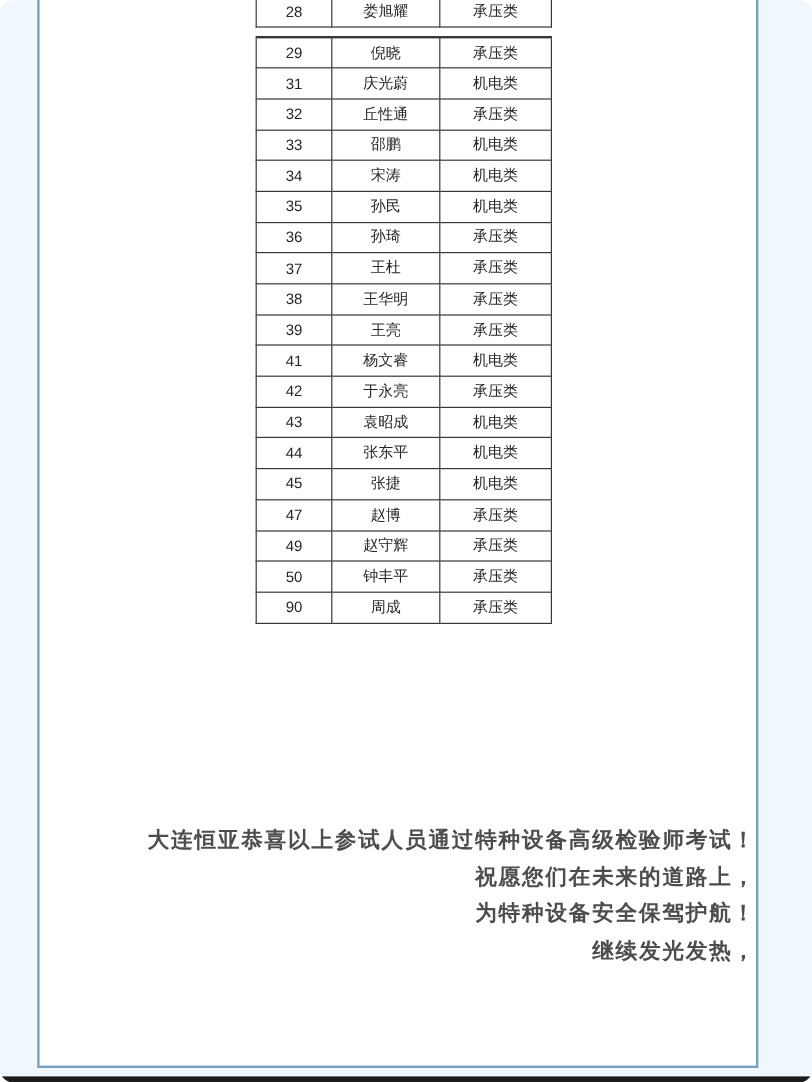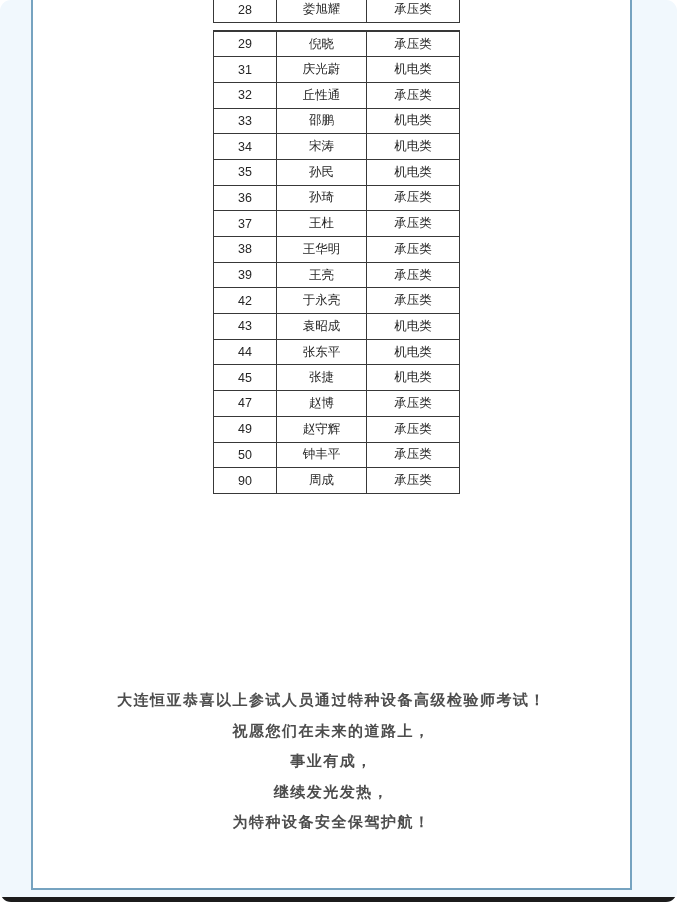--- a/index.html
+++ b/index.html
@@ -42,22 +42,22 @@
   .col-no  { width: 63px; }
   .col-nm  { width: 90px; }
   .col-cat { width: 93px; }
   #tbl-fragment { top: 14px; }
   #tbl-fragment td { height: 26px; }
   #tbl-main { top: 48px; border-top: 2px solid var(--table-border, #383838); }
   .congrats {
     position: absolute;
     top: 703px; left: 0;
     width: 100%;
-    text-align: center;
-    font-size: 15px;
+    text-align: right;
+    font-size: 18px;
     font-weight: bold;
     letter-spacing: 1.5px;
     line-height: 30.6px;
     color: var(--congrats-text, #4d4d4d);
   }
   .bottom-bar {
     position: absolute;
     left: 0; top: 897px;
     width: 677px; height: 5px;
     background: var(--bottom-bar, #1c1c1c);
@@ -148,20 +148,25 @@
             <td>承压类</td>
           </tr>
 
           <tr>
             <td>39</td>
             <td>王亮</td>
             <td>承压类</td>
           </tr>
 
 
+          <tr>
+            <td>41</td>
+            <td>杨文睿</td>
+            <td>机电类</td>
+          </tr>
 
           <tr>
             <td>42</td>
             <td>于永亮</td>
             <td>承压类</td>
           </tr>
 
           <tr>
             <td>43</td>
             <td>袁昭成</td>
@@ -208,22 +213,21 @@
         </tbody>
     </table>
 
     <div class="congrats">
 
         <div>大连恒亚恭喜以上参试人员通过特种设备高级检验师考试！</div>
 
         <div>祝愿您们在未来的道路上，</div>
 
 
-        <div>事业有成，</div>
+
+        <div>为特种设备安全保驾护航！</div>
 
         <div>继续发光发热，</div>
-
-        <div>为特种设备安全保驾护航！</div>
       </div>
 
   </div>
   <div class="bottom-bar"></div>
 </div>
 
 </body></html>

